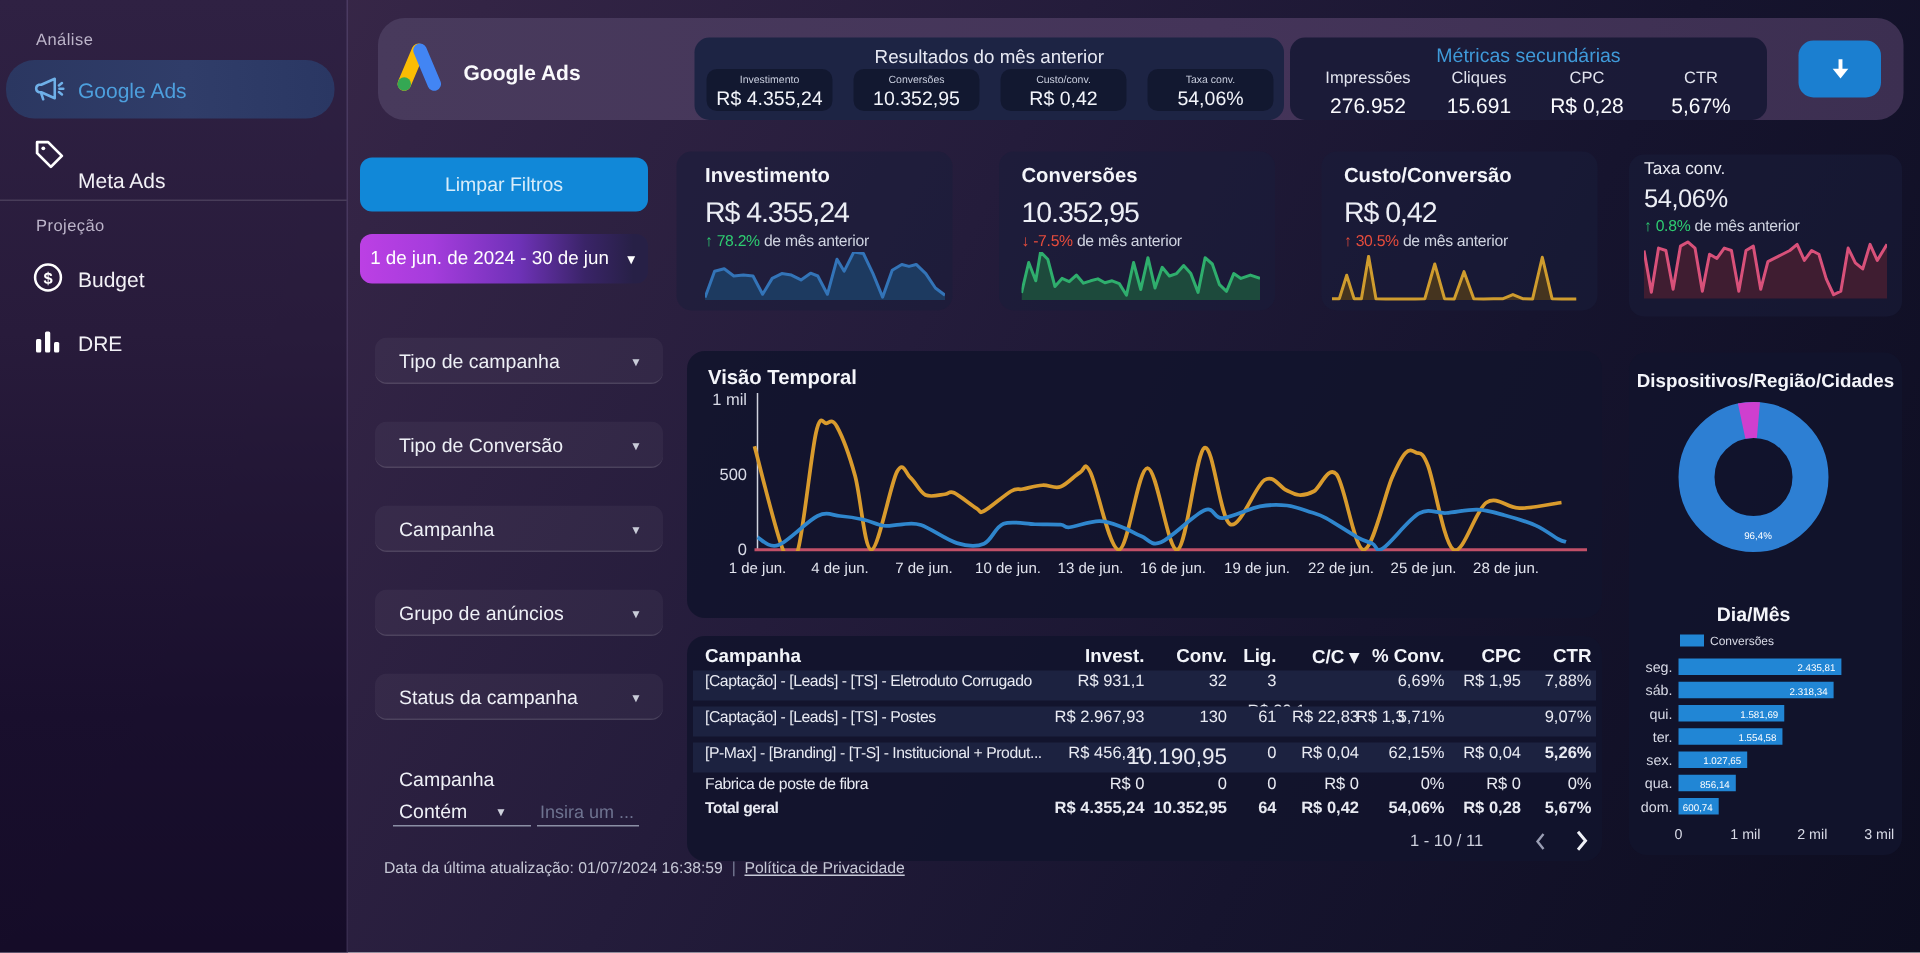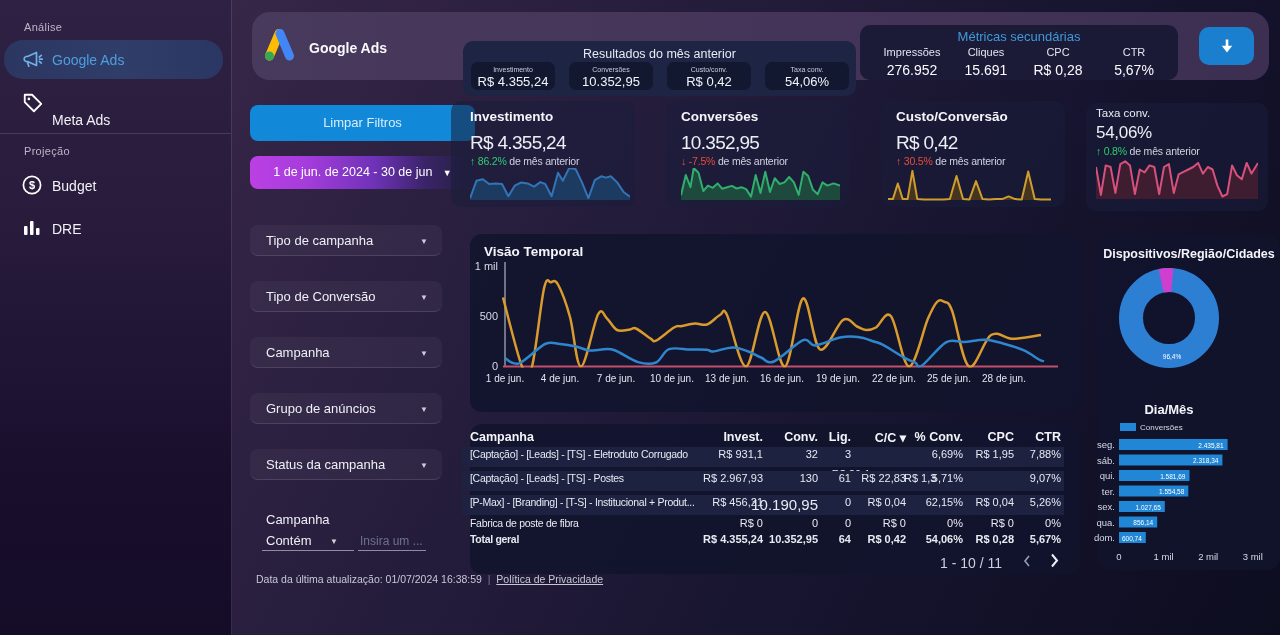--- a/index.html
+++ b/index.html
@@ -12,42 +12,42 @@
   background:linear-gradient(180deg,#2f2143 0%,#281b3b 35%,#190f2d 75%,#150c28 100%);
   border-right:1px solid rgba(160,140,190,0.25); }
 .side-label { position:absolute; left:24px; font-size:11px; color:#bdb5ca; letter-spacing:0.3px; }
 .side-item { position:absolute; left:52px; font-size:14px; color:#f2f1f6; }
 #pill { position:absolute; left:4px; top:40px; width:219px; height:39px; border-radius:19px;
   background:linear-gradient(90deg,#2b3761 0%,#303d69 55%,#2a3763 100%); }
 .divider { position:absolute; left:0; width:231px; height:1px; background:rgba(255,255,255,0.14); }
 
 #header { position:absolute; left:252px; top:12px; width:1017px; height:68px; border-radius:18px;
   background:linear-gradient(90deg,#483a5c 0%,#443459 55%,#3c2f51 100%); }
-#respanel { position:absolute; left:211px; top:13px; width:393px; height:55px; border-radius:10px; background:#1d2444;margin-top:16px; }
+#respanel { position:absolute; left:211px; top:13px; width:393px; height:55px; border-radius:10px; background:#1d2444; }
 .chip { position:absolute; top:21px; width:84px; height:28px; border-radius:7px; background:#121830; text-align:center; }
 .chip .cl { font-size:7px; color:#c9cede; margin-top:4px; }
 .chip .cv { font-size:13px; color:#f2f4fa; margin-top:1px; }
 #metpanel { position:absolute; left:608px; top:13px; width:318px; height:55px; border-radius:10px; background:rgba(13,18,44,0.72); }
 .mcol { position:absolute; text-align:center; width:80px; }
 .mcol .ml { font-size:11px; color:#e2e4ee; }
 .mcol .mv { font-size:14px; color:#fafbfe; margin-top:4px; }
 #dlbtn { position:absolute; left:947px; top:15px; width:55px; height:38px; border-radius:10px; background:#1b7fd0; text-align:center; }
 
-.fbtn { position:absolute; left:250px; width:225px; border-radius:8px; }
+.fbtn { position:absolute; left:240px; width:192px; border-radius:8px; }
 #limpar { top:105px; height:36px; background:#1188d8; text-align:center; line-height:36px; font-size:13px; color:#d7ecfa; }
 #datepill { top:156px; height:33px; background:linear-gradient(90deg,#bc40e4 0%,#a53cdc 25%,#6f32b8 55%,#3a2468 78%,#272046 95%);
   line-height:33px; font-size:12.5px; color:#fff; text-align:center; }
 .drop { position:absolute; left:250px; width:192px; height:31px; border-radius:8px;
   background:rgba(255,255,255,0.045); border-bottom:1px solid rgba(255,255,255,0.12);
   font-size:13px; color:#eef0f6; line-height:31px; padding-left:16px;margin-top:12px; }
 .caret { position:absolute; right:14px; top:1px; color:#c9ccd8; font-size:8px; }
 
 .card { position:absolute; border-radius:10px; }
 .kpi { background:rgba(25,29,58,0.55); }
-.panel { background:rgba(18,20,44,0.9); border-radius:12px;margin-left:12px; }
+.panel { background:rgba(18,20,44,0.9); border-radius:12px; }
 .kpi-title { position:absolute; top:8px; font-size:13.5px; font-weight:bold; color:#f4f5fa; }
 .kpi-value { position:absolute; top:31px; font-size:19px; font-weight:300; color:#eceef5; letter-spacing:-0.7px; }
 .kpi-delta { position:absolute; top:54px; font-size:10.5px; letter-spacing:-0.2px; color:#cfd3e0; }
 .up { color:#2ecc71; } .dn { color:#e74c3c; } .upr { color:#e74c3c; }
 </style>
 </head>
 <body>
 <div id="sidebar">
   <div class="side-label" style="top:21px;">Análise</div>
   <div id="pill"></div>
@@ -140,21 +140,21 @@
 <div class="abs" style="left:266px;top:533px;font-size:13px;color:#eef0f6;">Contém</div>
 <div class="abs" style="left:330px;top:537px;font-size:8px;color:#cfd2dd;">▼</div>
 <div class="abs" style="left:262px;top:550px;width:92px;height:1px;background:#8b8fa5;"></div>
 <div class="abs" style="left:360px;top:534px;font-size:12px;color:#6e7390;">Insira um ...</div>
 <div class="abs" style="left:358px;top:550px;width:68px;height:1px;background:#8b8fa5;"></div>
 <div class="abs" style="left:256px;top:573px;font-size:10.5px;color:#c6c8d6;">Data da última atualização: 01/07/2024 16:38:59&nbsp;&nbsp;<span style="color:#7a7f98;">|</span>&nbsp;&nbsp;<span style="text-decoration:underline;">Política de Privacidade</span></div>
 
 <div class="card kpi" style="left:451px;top:101px;width:184px;height:106px;">
   <div class="kpi-title" style="left:19px;">Investimento</div>
   <div class="kpi-value" style="left:19px;">R$ 4.355,24</div>
-  <div class="kpi-delta" style="left:19px;"><span class="up">↑ 86.2%</span> de mês anterior</div>
+  <div class="kpi-delta" style="left:19px;"><span class="up">↑ 78.2%</span> de mês anterior</div>
 </div>
 <div class="card kpi" style="left:666px;top:101px;width:184px;height:106px;">
   <div class="kpi-title" style="left:15px;">Conversões</div>
   <div class="kpi-value" style="left:15px;">10.352,95</div>
   <div class="kpi-delta" style="left:15px;"><span class="dn">↓ -7.5%</span> de mês anterior</div>
 </div>
 <div class="card kpi" style="left:881px;top:101px;width:184px;height:106px;">
   <div class="kpi-title" style="left:15px;">Custo/Conversão</div>
   <div class="kpi-value" style="left:15px;">R$ 0,42</div>
   <div class="kpi-delta" style="left:15px;"><span class="upr">↑ 30.5%</span> de mês anterior</div>
@@ -244,38 +244,38 @@
     <div class="abs" style="left:904px;top:472px;width:110px;text-align:left;font-size:11px;font-weight:normal;color:#e8eaf2;">R$ 1,3</div>
     <div class="abs" style="left:951px;top:472px;width:110px;text-align:right;font-size:11px;font-weight:normal;color:#e8eaf2;">9,07%</div>
     <div class="abs" style="left:462px;top:495px;width:602px;height:20px;background:#1c2240;"></div>
     <div class="abs" style="left:470px;top:496px;width:232px;white-space:nowrap;overflow:hidden;text-overflow:ellipsis;font-size:10.5px;letter-spacing:-0.3px;font-weight:normal;color:#e8eaf2;">[P-Max] - [Branding] - [T-S] - Institucional + Produt...</div>
     <div class="abs" style="left:653px;top:496px;width:110px;text-align:right;font-size:11px;font-weight:normal;color:#e8eaf2;">R$ 456,21</div>
     <div class="abs" style="left:708px;top:496px;width:110px;text-align:right;font-size:15px;font-weight:normal;color:#e8eaf2;">10.190,95</div>
     <div class="abs" style="left:741px;top:496px;width:110px;text-align:right;font-size:11px;font-weight:normal;color:#e8eaf2;">0</div>
     <div class="abs" style="left:796px;top:496px;width:110px;text-align:right;font-size:11px;font-weight:normal;color:#e8eaf2;">R$ 0,04</div>
     <div class="abs" style="left:853px;top:496px;width:110px;text-align:right;font-size:11px;font-weight:normal;color:#e8eaf2;">62,15%</div>
     <div class="abs" style="left:904px;top:496px;width:110px;text-align:right;font-size:11px;font-weight:normal;color:#e8eaf2;">R$ 0,04</div>
-    <div class="abs" style="left:951px;top:496px;width:110px;text-align:right;font-size:11px;font-weight:normal;color:#e8eaf2;">5,26%</div>
+    <div class="abs" style="left:951px;top:496px;width:110px;text-align:right;font-size:11px;font-weight:bold;color:#e8eaf2;">5,26%</div>
     <div class="abs" style="left:470px;top:517px;width:232px;white-space:nowrap;overflow:hidden;text-overflow:ellipsis;font-size:10.5px;letter-spacing:-0.3px;font-weight:normal;color:#e8eaf2;">Fabrica de poste de fibra</div>
     <div class="abs" style="left:653px;top:517px;width:110px;text-align:right;font-size:11px;font-weight:normal;color:#e8eaf2;">R$ 0</div>
     <div class="abs" style="left:708px;top:517px;width:110px;text-align:right;font-size:11px;font-weight:normal;color:#e8eaf2;">0</div>
     <div class="abs" style="left:741px;top:517px;width:110px;text-align:right;font-size:11px;font-weight:normal;color:#e8eaf2;">0</div>
     <div class="abs" style="left:796px;top:517px;width:110px;text-align:right;font-size:11px;font-weight:normal;color:#e8eaf2;">R$ 0</div>
     <div class="abs" style="left:853px;top:517px;width:110px;text-align:right;font-size:11px;font-weight:normal;color:#e8eaf2;">0%</div>
     <div class="abs" style="left:904px;top:517px;width:110px;text-align:right;font-size:11px;font-weight:normal;color:#e8eaf2;">R$ 0</div>
     <div class="abs" style="left:951px;top:517px;width:110px;text-align:right;font-size:11px;font-weight:normal;color:#e8eaf2;">0%</div>
     <div class="abs" style="left:470px;top:533px;width:232px;white-space:nowrap;overflow:hidden;text-overflow:ellipsis;font-size:10.5px;letter-spacing:-0.3px;font-weight:bold;color:#e8eaf2;">Total geral</div>
     <div class="abs" style="left:653px;top:533px;width:110px;text-align:right;font-size:11px;font-weight:bold;color:#e8eaf2;">R$ 4.355,24</div>
     <div class="abs" style="left:708px;top:533px;width:110px;text-align:right;font-size:11px;font-weight:bold;color:#e8eaf2;">10.352,95</div>
     <div class="abs" style="left:741px;top:533px;width:110px;text-align:right;font-size:11px;font-weight:bold;color:#e8eaf2;">64</div>
     <div class="abs" style="left:796px;top:533px;width:110px;text-align:right;font-size:11px;font-weight:bold;color:#e8eaf2;">R$ 0,42</div>
     <div class="abs" style="left:853px;top:533px;width:110px;text-align:right;font-size:11px;font-weight:bold;color:#e8eaf2;">54,06%</div>
     <div class="abs" style="left:904px;top:533px;width:110px;text-align:right;font-size:11px;font-weight:bold;color:#e8eaf2;">R$ 0,28</div>
     <div class="abs" style="left:951px;top:533px;width:110px;text-align:right;font-size:11px;font-weight:bold;color:#e8eaf2;">5,67%</div>
-    <div class="abs" style="left:940px;top:555px;font-size:14px;color:#cdd0dd;">1 - 10 / 11</div>
+    <div class="abs" style="left:940px;top:555px;font-size:11px;color:#cdd0dd;">1 - 10 / 11</div>
     <svg class="abs" style="left:1022px;top:554px;" width="10" height="14" viewBox="0 0 10 14">
       <polyline points="7,2 3,7 7,12" fill="none" stroke="#9a9eb4" stroke-width="1.6"></polyline>
     </svg>
     <svg class="abs" style="left:1048px;top:552px;" width="12" height="17" viewBox="0 0 12 17">
       <polyline points="4,2.5 9,8.5 4,14.5" fill="none" stroke="#eef0f6" stroke-width="2"></polyline>
     </svg>
   </div>
 
 <div class="card panel" style="left:1086px;top:235px;width:182px;height:335px;">
   <div style="margin:12px 0 0 0;text-align:center;font-size:12.5px;font-weight:bold;color:#f4f5fa;">Dispositivos/Região/Cidades</div>

